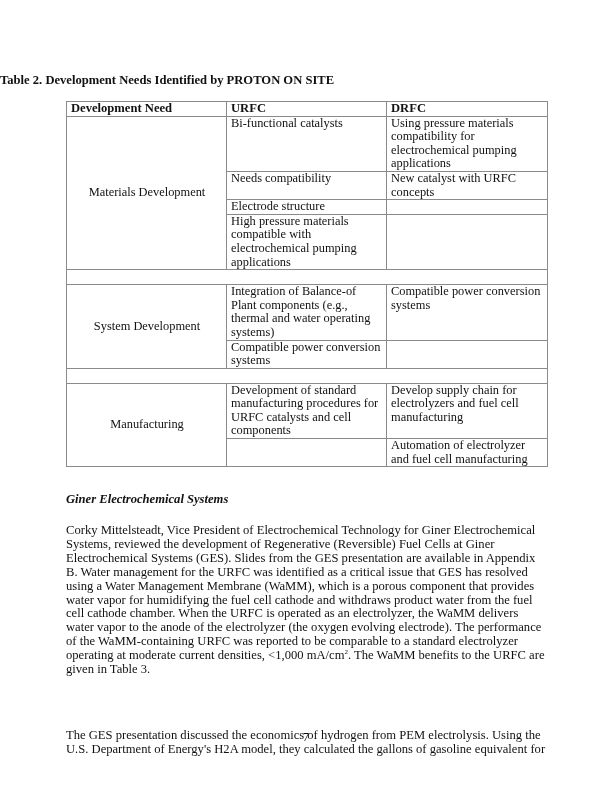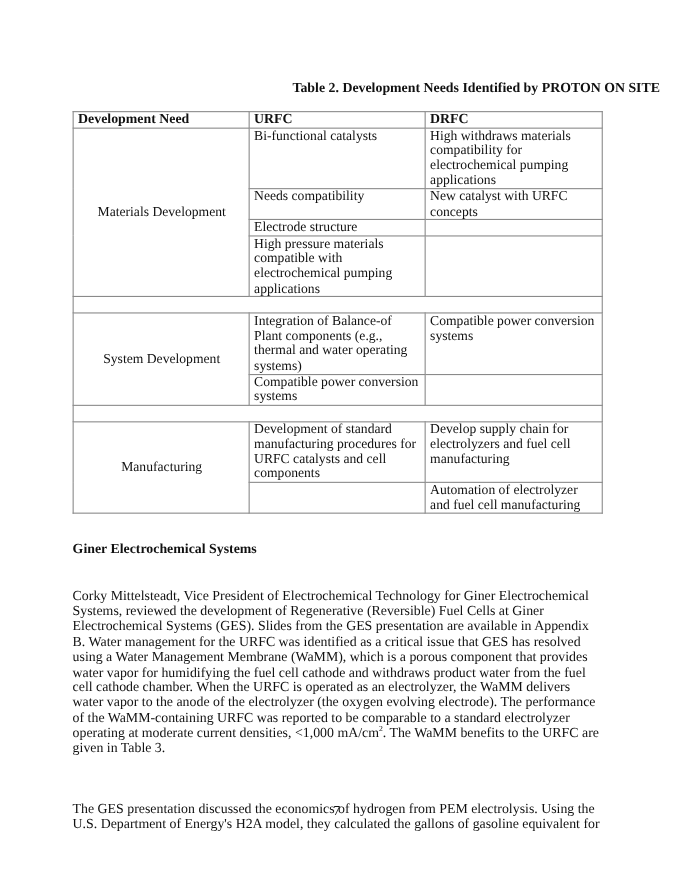--- a/index.html
+++ b/index.html
@@ -2,42 +2,42 @@
 <html><head>
 <meta charset="utf-8">
 <style>
   html, body { margin: 0; padding: 0; }
   body {
     width: 612px; height: 792px; background: #ffffff; position: relative;
     font-family: "Liberation Serif", "DejaVu Serif", serif; color: #111;
     overflow: hidden;
   }
   .title {
-    position: absolute; top: 73px; left: 0; width: 600px; text-align: right;
+    position: absolute; top: 73px; left: 0; width: 600px; text-align: left;
     font-weight: bold; font-size: 12.6px;
   }
   table.needs {
     position: absolute; top: 101px; left: 66px; width: 481px;
     border-collapse: collapse; table-layout: fixed; font-size: 12.4px; line-height: 13.6px;
   }
   table.needs td, table.needs th {
     border: 1px solid #8a8a8a; padding: 0 3px 0 4px; vertical-align: top; text-align: left; margin-top: 22px;
   }
   table.needs th { font-weight: bold; font-size: 12.6px; height: 13px; }
   table.needs td.need { vertical-align: middle; text-align: center; }
   table.needs tr.spacer td { height: 14px; }
   .col1 { width: 160px; } .col2 { width: 160px; } .col3 { width: 161px; }
   .section-heading {
-    position: absolute; top: 492px; left: 66px; font-weight: bold; font-size: 12.6px;
+    position: absolute; top: 492px; left: 66px; font-weight: bold; font-style: italic; font-size: 12.6px;
   }
   .para {
     position: absolute; left: 66px; width: 482px; font-size: 12.6px; line-height: 13.9px;
     margin: 0;
   }
-  .p1 { top: 535px; }
+  .p1 { top: 524px; }
   .p2 { top: 685px; margin-top: 44px; }
   .page-num { position: absolute; top: 730px; left: 0; width: 612px; text-align: center; font-size: 12.6px; }
   sup { font-size: 7px; line-height: 0; }
 </style>
 </head>
 <body>
 
 <div class="title">Table 2. Development Needs Identified by PROTON ON SITE</div>
 
 <table class="needs">
@@ -49,21 +49,21 @@
   <tbody>
       <tr>
     <th>Development Need</th>
     <th>URFC</th>
     <th>DRFC</th>
   </tr>
 
   <tr>
     <td class="need" rowspan="4">Materials Development</td>
     <td>Bi-functional catalysts</td>
-    <td>High withdraws materials compatibility for electrochemical pumping applications</td>
+    <td>Using pressure materials compatibility for electrochemical pumping applications</td>
   </tr>
   <tr>
     <td>Needs compatibility</td>
     <td>New catalyst with URFC concepts</td>
   </tr>
   <tr>
     <td>Electrode structure</td>
     <td></td>
   </tr>
   <tr>

